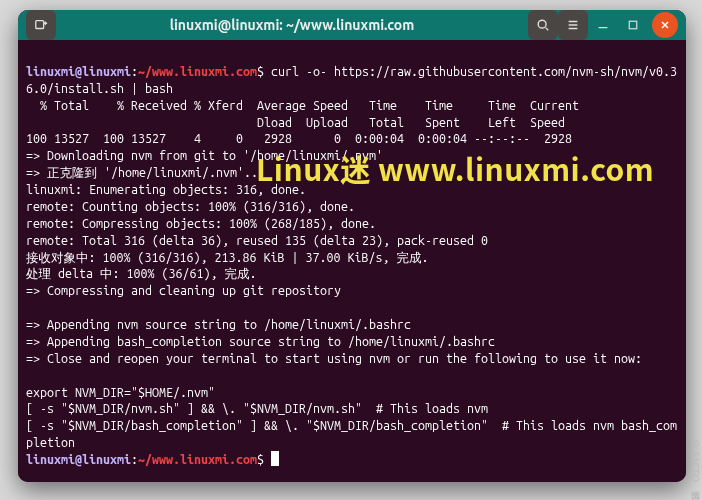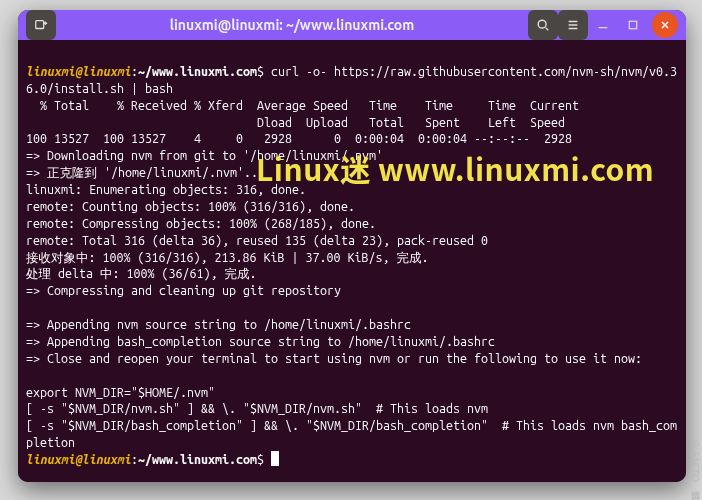--- a/index.html
+++ b/index.html
@@ -18,21 +18,21 @@
     width: 668px; height: 472px;
     background: #2b0a22;
     border-radius: 10px;
     box-shadow: 0 8px 24px rgba(0,0,0,0.5);
     overflow: hidden;
     display: flex;
     flex-direction: column;
   }
   .titlebar {
     height: 40px;
-    background: #8b5cf6;
+    background: #0f766e;
     display: flex;
     align-items: center;
     padding: 0 8px;
     gap: 0;
   }
   .tb-btn {
     width: 30px; height: 30px;
     border-radius: 6px;
     display: inline-flex;
     align-items: center;
@@ -58,22 +58,22 @@
     flex: 1;
     background: #2b0a22;
     padding: 6px 8px 8px 8px;
     color: #ffffff;
     line-height: 1.35;
     font-size: 12.5px;
     white-space: pre-wrap;
     word-break: break-all;
     position: relative;
   }
-  .prompt-user { color: #eab308; font-weight: bold; font-style: italic; }
-  .prompt-path { color: #ffffff; font-weight: bold; }
+  .prompt-user { color: #c4b5fd; font-weight: bold; }
+  .prompt-path { color: #ef4444; font-weight: bold; }
   .white { color: #ffffff; }
   .cursor {
     display: inline-block;
     width: 8px; height: 15px;
     background: #fff;
     vertical-align: text-bottom;
   }
   .watermark {
     position: absolute;
     left: 238px; top: 108px;

